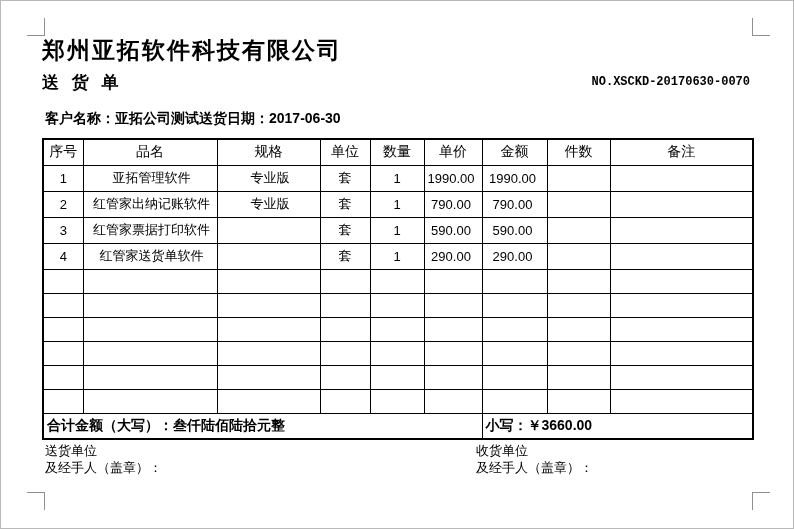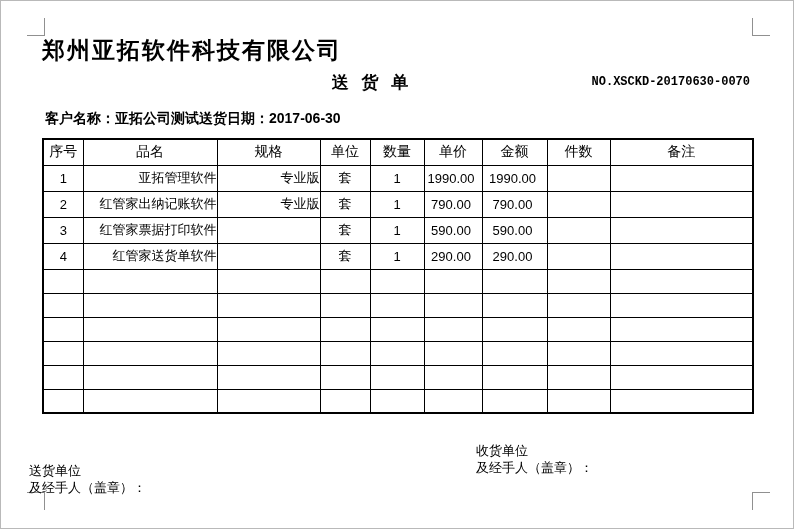--- a/index.html
+++ b/index.html
@@ -23,21 +23,21 @@
   .crop.bl { left: 26px; top: 491px; border-right: 1px solid #909090; border-top: 1px solid #909090; }
   .crop.br { left: 751px; top: 491px; border-left: 1px solid #909090;  border-top: 1px solid #909090; }
 
   
   .company {
     position: absolute; left: 41px; top: 34px; width: 660px;
     text-align: left; font-size: 23px; font-weight: bold; letter-spacing: 2px;
   }
   .doc-title {
     position: absolute; left: 41px; top: 70px; width: 660px;
-    text-align: center; font-size: 17px; font-weight: bold; letter-spacing: 4px;
+    font-size: 17px; font-weight: bold; letter-spacing: 4px;
   }
   .doc-no {
     position: absolute; top: 74px; right: 43px;
     font-family: "Liberation Mono", "DejaVu Sans Mono", monospace;
     font-size: 12px; font-weight: bold; letter-spacing: 0px;
   }
 
   
   .info-row {
     position: absolute; left: 44px; top: 109px; width: 707px;
@@ -55,30 +55,30 @@
   table.sheet td, table.sheet th {
     border: 1px solid #000;
     overflow: hidden; white-space: nowrap;
     padding: 0;
     font-weight: normal;
     text-align: center;
   }
   table.sheet tr.hdr th { font-weight: normal; font-size: 14px; height: 26px; }
   table.sheet tr.data td { height: 26px; }
   table.sheet tr.blank td { height: 24px; }
-  table.sheet td.al { text-align: right; padding-left: 3px; }
+  table.sheet td.al { text-align: center; padding-left: 3px; }
   table.sheet td.ar { padding-right: 4px; }
   table.sheet tr.sum td {
     height: 26px; font-weight: bold; font-size: 14px;
     text-align: left; padding-left: 3px;
   }
 
   
   .sign { position: absolute; top: 441px; font-size: 13px; line-height: 17px; }
-  .sign.left  { left: 28px; margin-top: 20px; }
+  .sign.left  { left: 44px; }
   .sign.right { left: 475px; }
 </style>
 </head>
 <body>
 
 <div class="page">
 
   <div class="crop tl"></div>
   <div class="crop tr"></div>
   <div class="crop bl"></div>
@@ -220,20 +220,24 @@
           <td></td>
           <td></td>
           <td></td>
           <td></td>
           <td></td>
           <td></td>
           <td></td>
           <td></td>
           <td></td>
         </tr>
+    <tr class="sum">
+      <td colspan="6">合计金额（大写）：叁仟陆佰陆拾元整</td>
+      <td colspan="3">小写：￥3660.00</td>
+    </tr>
   </tbody>
     </table>
 
   <div class="sign left">
     <div>送货单位</div>
     <div>及经手人（盖章）：</div>
   </div>
   <div class="sign right">
     <div>收货单位</div>
     <div>及经手人（盖章）：</div>

